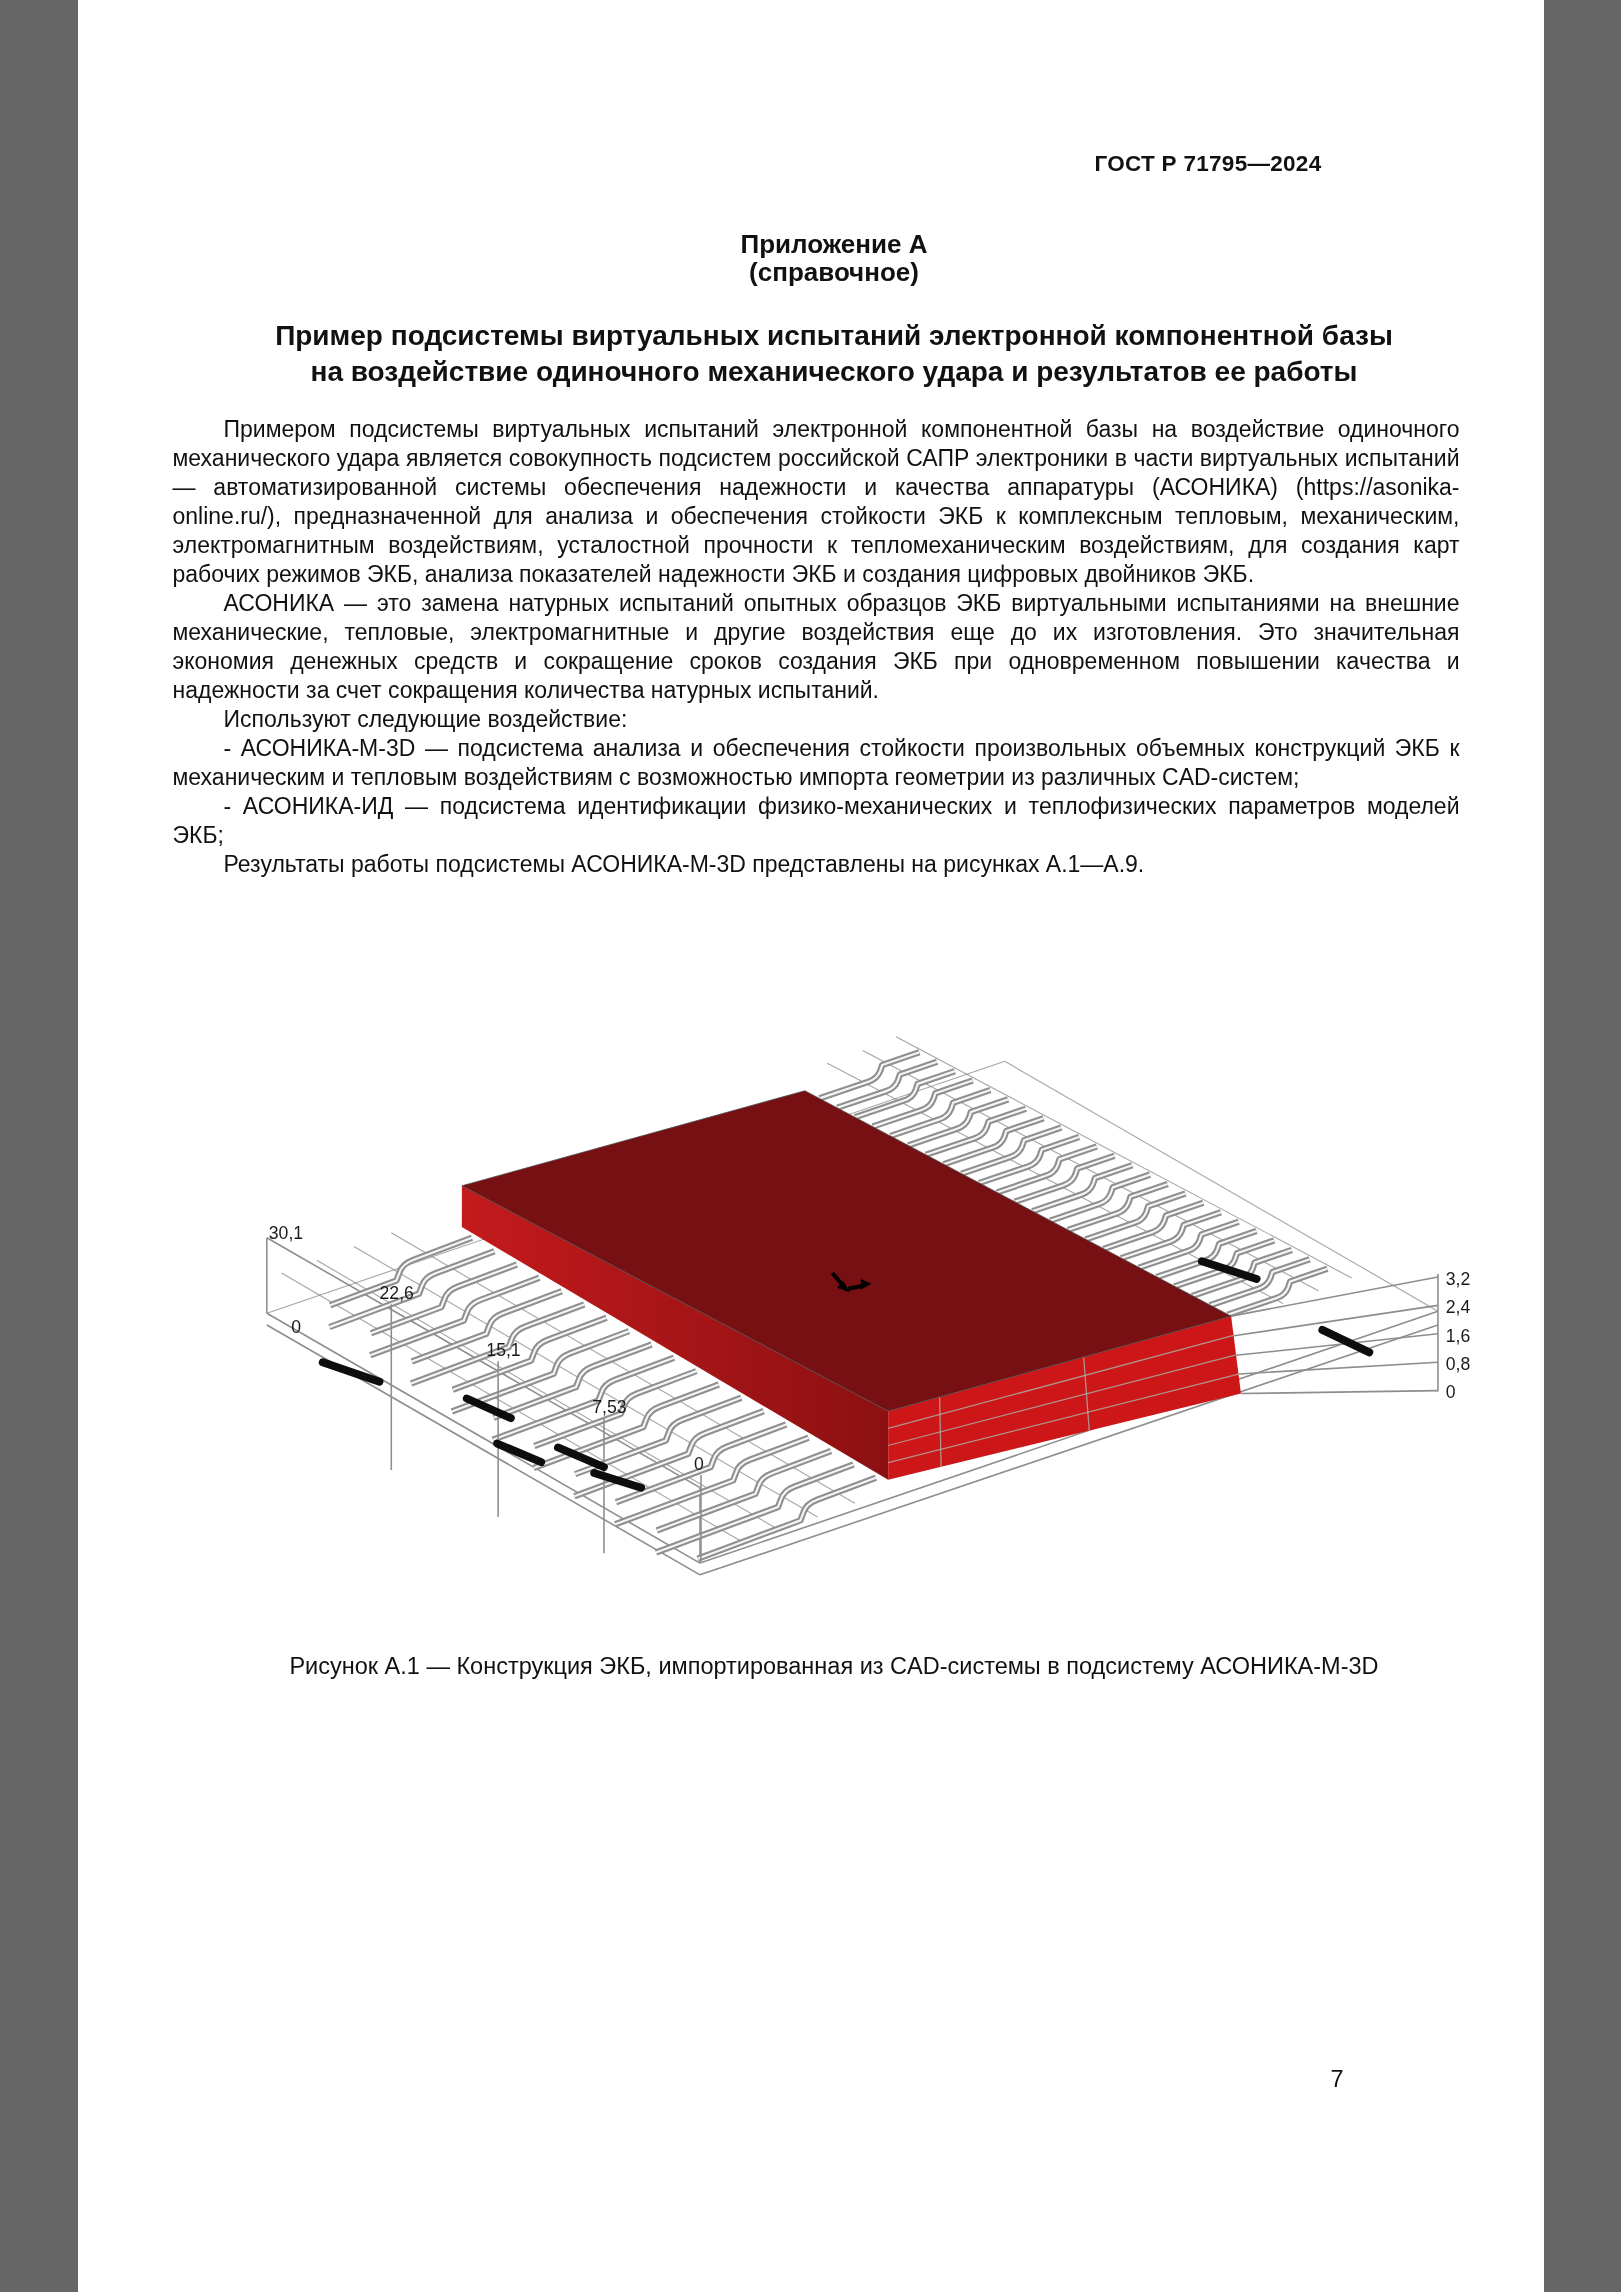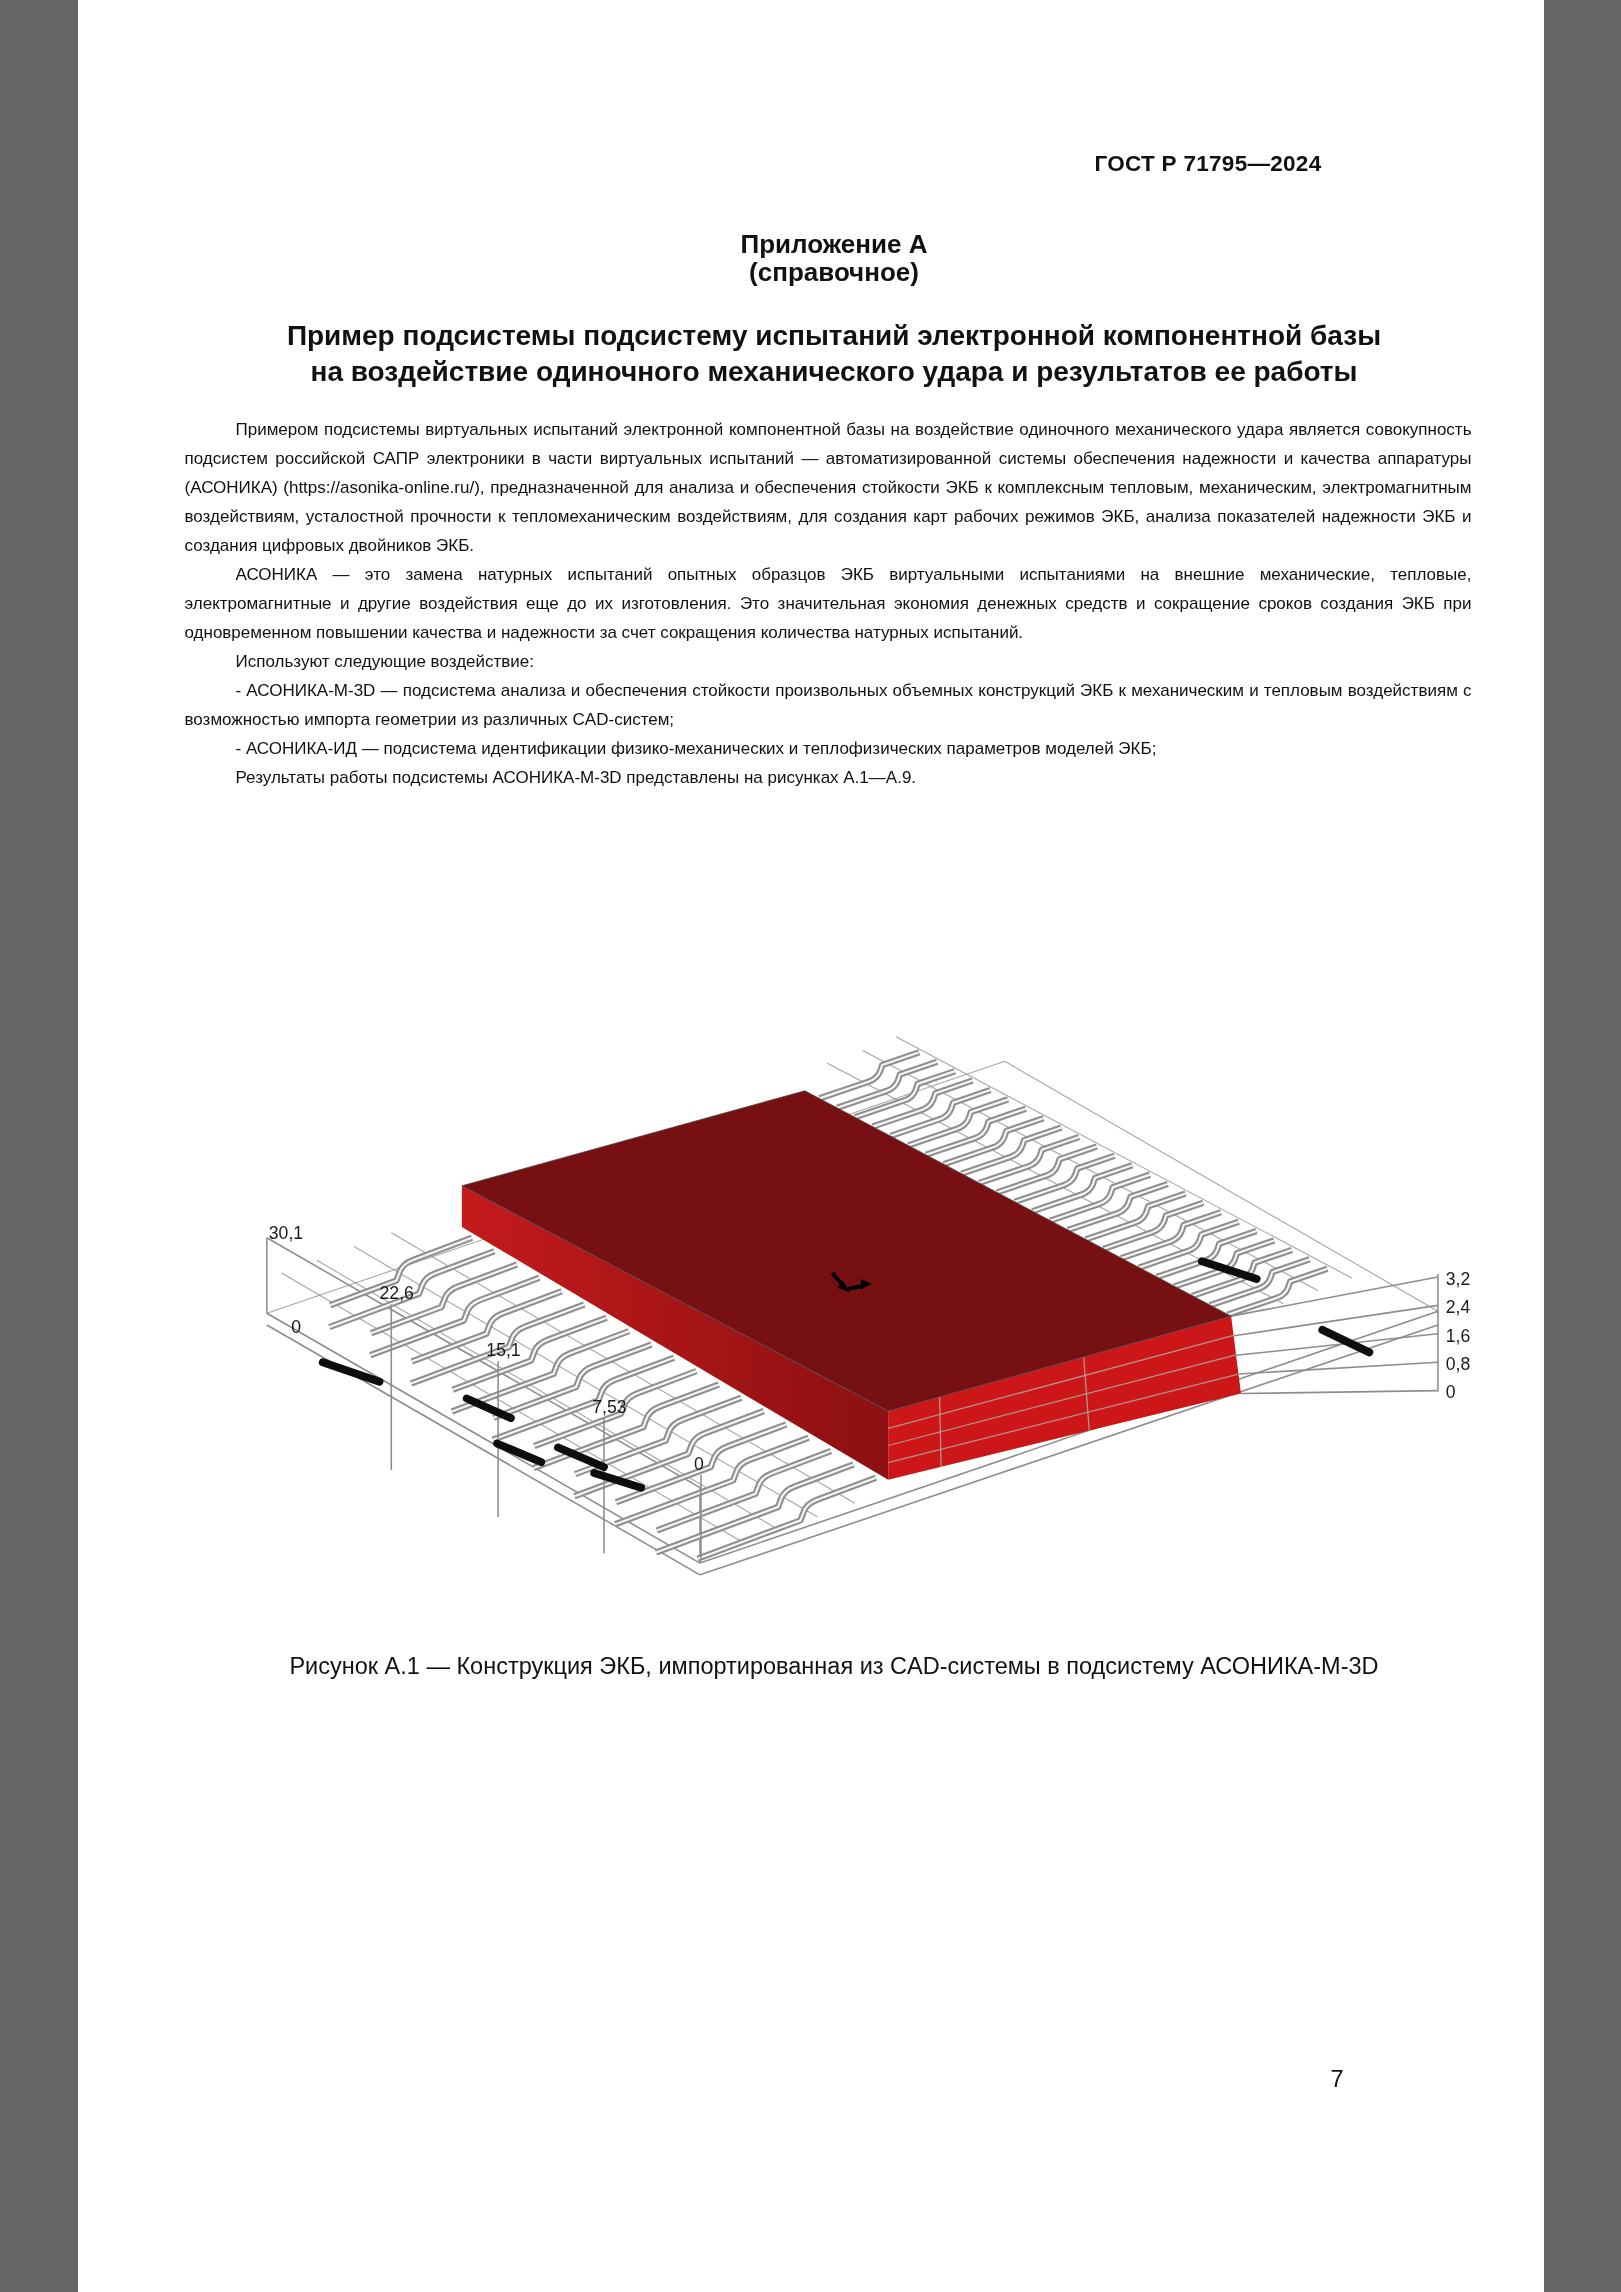--- a/index.html
+++ b/index.html
@@ -19,22 +19,22 @@
   .appendix{
     position:absolute;top:230px;left:113px;width:1287px;
     text-align:center;font-size:26px;font-weight:bold;line-height:28px;
   }
   .doc-title{
     position:absolute;top:318px;left:113px;width:1287px;
     text-align:center;font-size:28px;font-weight:bold;line-height:36px;
     white-space:pre-line;
   }
   .body-text{
-    position:absolute;top:415px;left:107px;width:1287px;
-    font-size:17px;line-height:29px;text-align:justify;
+    position:absolute;top:415px;left:95px;width:1287px;
+    font-size:23px;line-height:29px;text-align:justify;
   }
   .body-text p{margin:0;text-indent:51px;}
   .figure-wrap{
     position:absolute;top:1029px;left:127px;width:1333px;height:588px;
   }
   .figure-caption{
     position:absolute;top:1653px;left:113px;width:1287px;
     text-align:center;font-size:23.5px;
   }
   .page-number{
@@ -53,21 +53,21 @@
 
 <div class="page">
 
   <div class="doc-header">ГОСТ Р 71795—2024</div>
 
   <div class="appendix">
     <div>Приложение А</div>
     <div>(справочное)</div>
   </div>
 
-  <div class="doc-title">Пример подсистемы подсистему испытаний электронной компонентной базы
+  <div class="doc-title">Пример подсистемы виртуальных испытаний электронной компонентной базы
 на воздействие одиночного механического удара и результатов ее работы</div>
 
   <div class="body-text">
     <p>Примером подсистемы виртуальных испытаний электронной компонентной базы на воздействие одиночного механического удара является совокупность подсистем российской САПР электроники в части виртуальных испытаний — автоматизированной системы обеспечения надежности и качества аппаратуры (АСОНИКА) (https://asonika-online.ru/), предназначенной для анализа и обеспечения стойкости ЭКБ к комплексным тепловым, механическим, электромагнитным воздействиям, усталостной прочности к тепломеханическим воздействиям, для создания карт рабочих режимов ЭКБ, анализа показателей надежности ЭКБ и создания цифровых двойников ЭКБ.</p>
     <p>АСОНИКА — это замена натурных испытаний опытных образцов ЭКБ виртуальными испытаниями на внешние механические, тепловые, электромагнитные и другие воздействия еще до их изготовления. Это значительная экономия денежных средств и сокращение сроков создания ЭКБ при одновременном повышении качества и надежности за счет сокращения количества натурных испытаний.</p>
     <p>Используют следующие воздействие:</p>
     <p>- АСОНИКА-М-3D — подсистема анализа и обеспечения стойкости произвольных объемных конструкций ЭКБ к механическим и тепловым воздействиям с возможностью импорта геометрии из различных CAD-систем;</p>
     <p>- АСОНИКА-ИД — подсистема идентификации физико-механических и теплофизических параметров моделей ЭКБ;</p>
     <p>Результаты работы подсистемы АСОНИКА-М-3D представлены на рисунках А.1—А.9.</p>
   </div>

